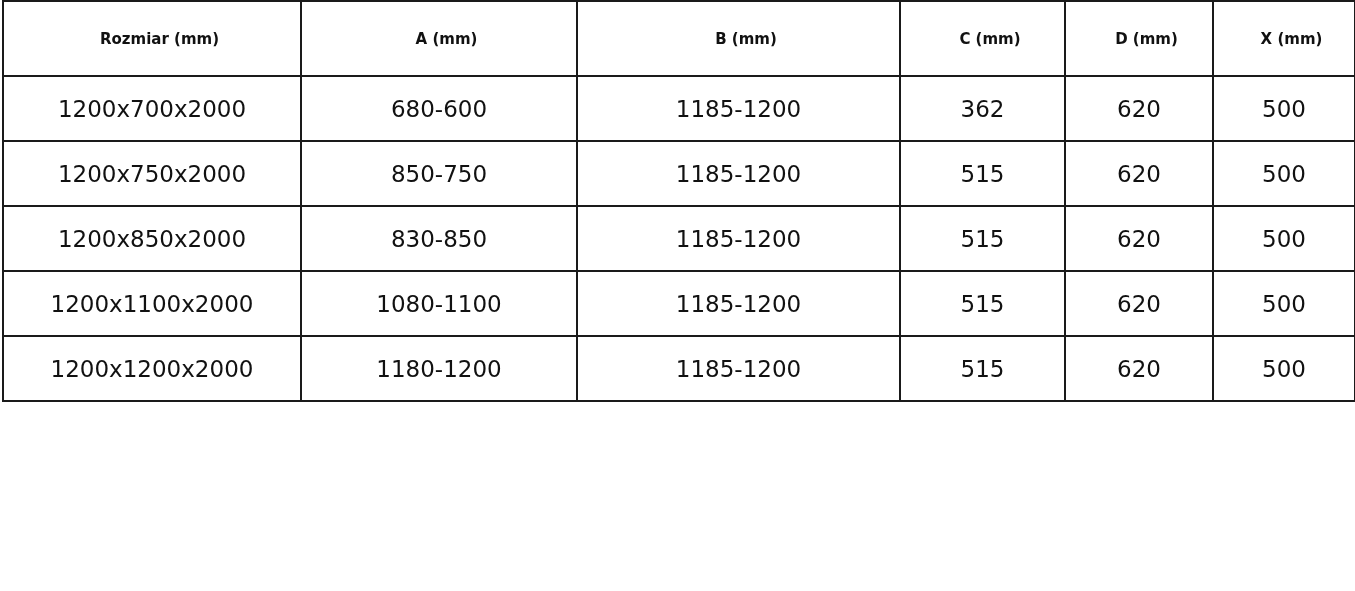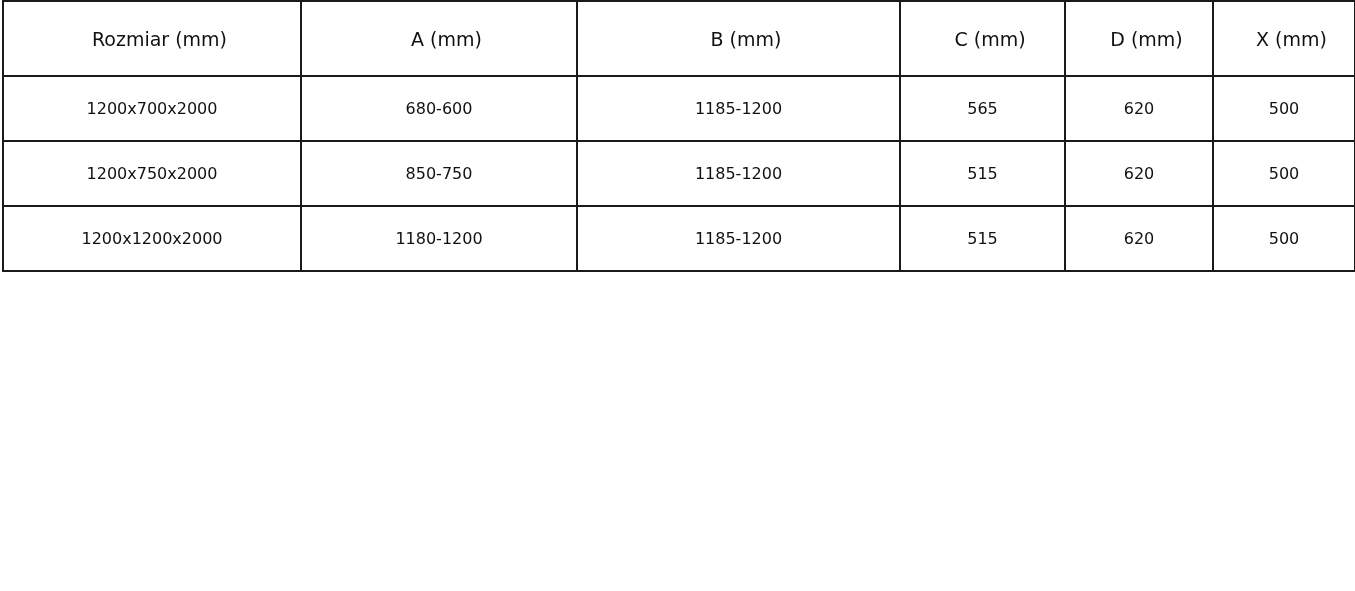--- a/index.html
+++ b/index.html
@@ -25,29 +25,29 @@
     margin-left: 2px;
     table-layout: fixed;
   }
   table.size-table th,
   table.size-table td {
     border: 2px solid #1a1a1a;
     text-align: center;
     vertical-align: middle;
     padding: 0;
     height: 63px;
-    font-size: 16px;
+    font-size: 23px;
     color: #111111;
     background: #ffffff;
     white-space: nowrap;
   }
   table.size-table th {
-    font-weight: normal;
+    font-weight: bold;
     height: 73px;
-    font-size: 19px;
+    font-size: 15px;
     padding-left: 15px;
   }
   
   col.c0 { width: 298px; }
   col.c1 { width: 276px; }
   col.c2 { width: 323px; }
   col.c3 { width: 165px; }
   col.c4 { width: 148px; }
   col.c5 { width: 142px; }
 </style>
@@ -72,27 +72,43 @@
         <th>C (mm)</th>
         <th>D (mm)</th>
         <th>X (mm)</th>
       </tr>
     </thead>
     <tbody>
       <tr>
         <td>1200x700x2000</td>
         <td>680-600</td>
         <td>1185-1200</td>
-        <td>565</td>
+        <td>362</td>
         <td>620</td>
         <td>500</td>
       </tr>
       <tr>
         <td>1200x750x2000</td>
         <td>850-750</td>
+        <td>1185-1200</td>
+        <td>515</td>
+        <td>620</td>
+        <td>500</td>
+      </tr>
+      <tr>
+        <td>1200x850x2000</td>
+        <td>830-850</td>
+        <td>1185-1200</td>
+        <td>515</td>
+        <td>620</td>
+        <td>500</td>
+      </tr>
+      <tr>
+        <td>1200x1100x2000</td>
+        <td>1080-1100</td>
         <td>1185-1200</td>
         <td>515</td>
         <td>620</td>
         <td>500</td>
       </tr>
       <tr>
         <td>1200x1200x2000</td>
         <td>1180-1200</td>
         <td>1185-1200</td>
         <td>515</td>

